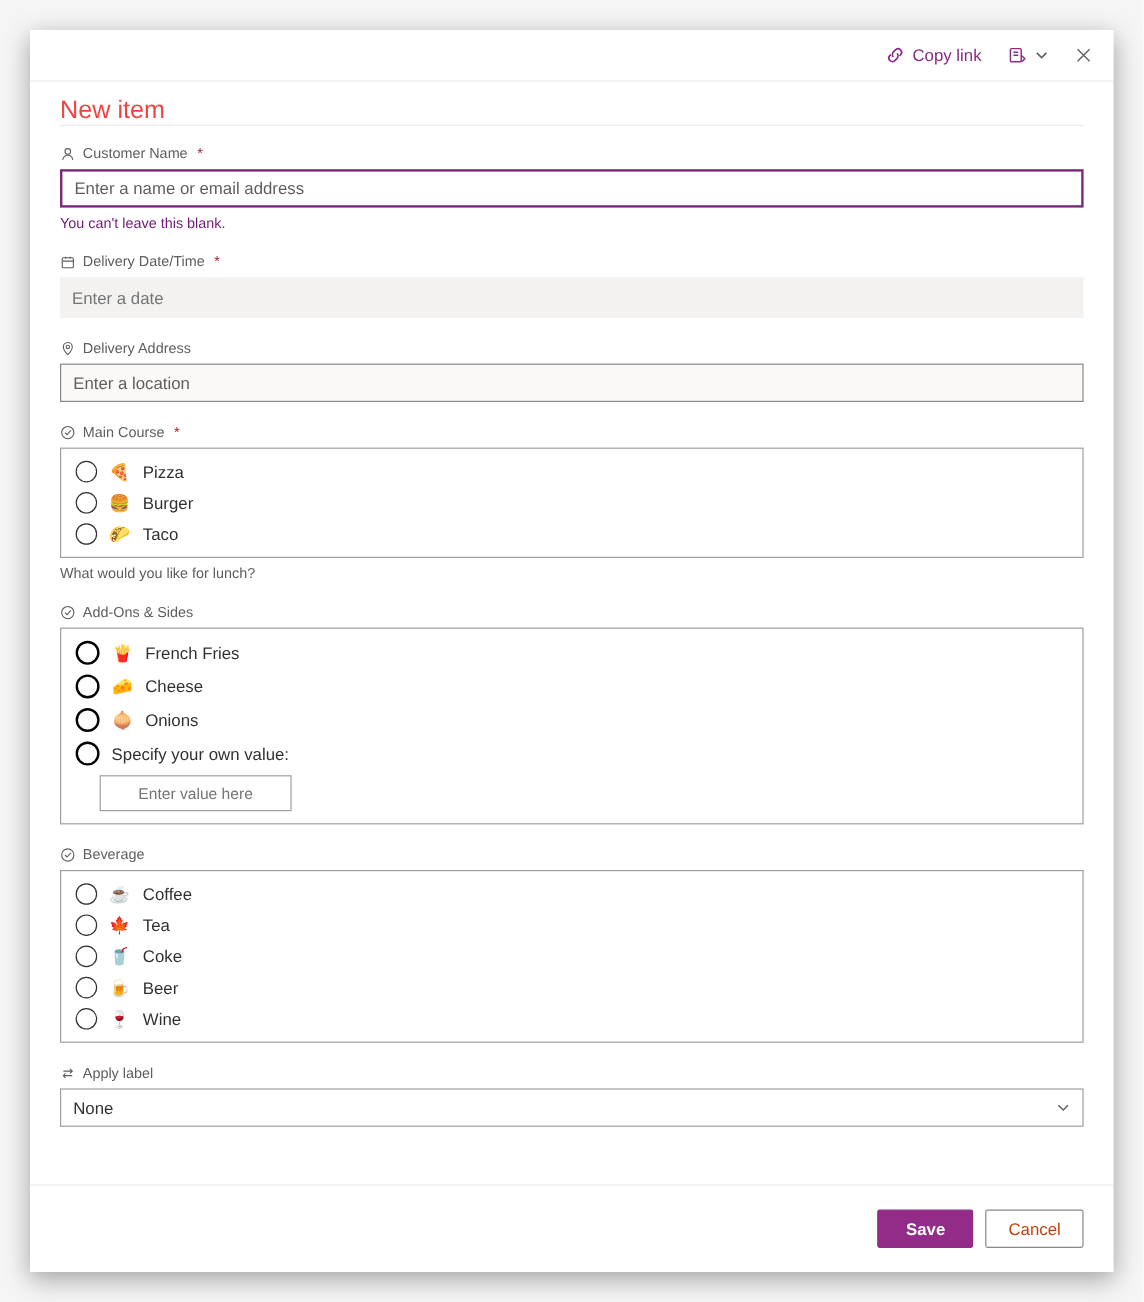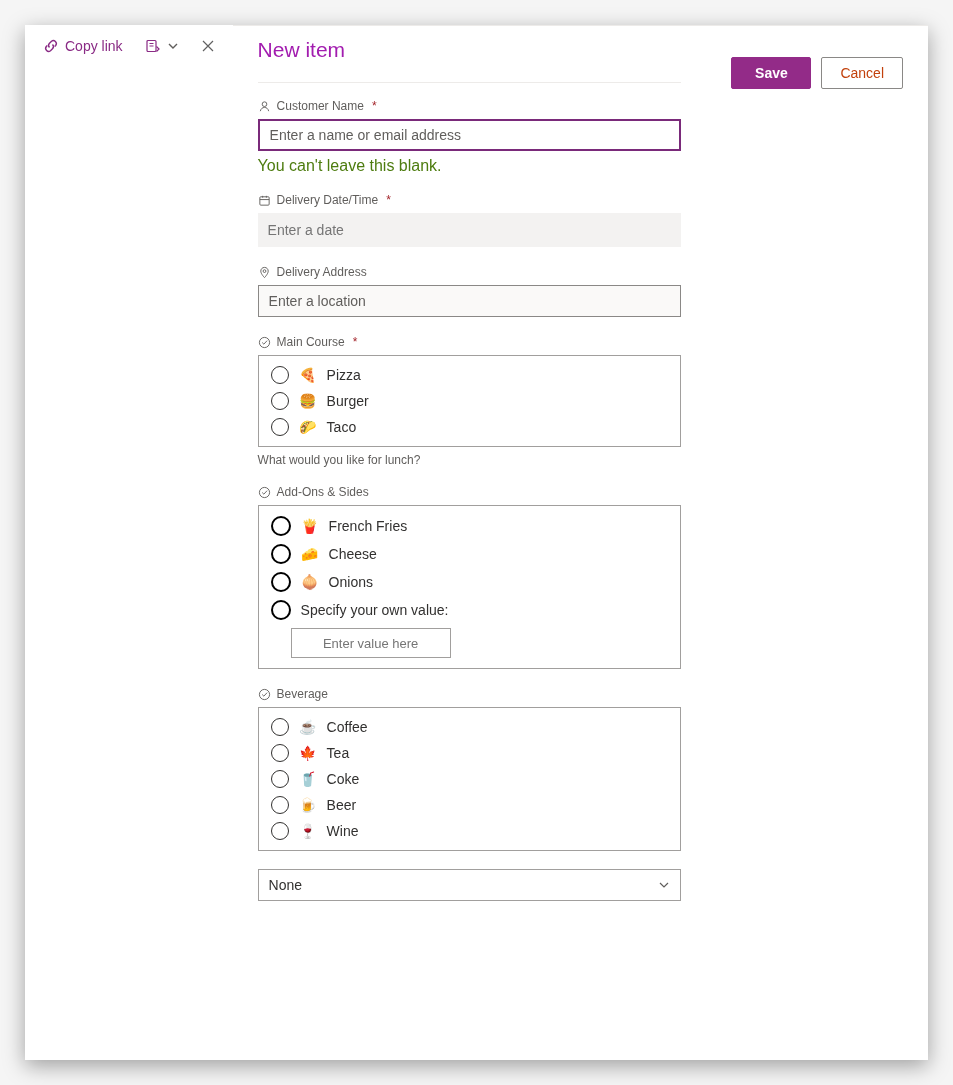--- a/index.html
+++ b/index.html
@@ -12,21 +12,21 @@
     background: #f5f5f5;
     width: 953px;
     height: 1085px;
   }
   .panel {
     background: #fff;
     width: 100%;
     height: 1035px;
     box-shadow: 0 6px 20px rgba(0,0,0,0.35);
     display: flex;
-    flex-direction: row;
+    flex-direction: column;
     position: relative;
   }
   .header {
     height: 42px;
     display: flex;
     align-items: center;
     justify-content: flex-end;
     padding: 0 18px;
     color: #8a2b85;
     font-size: 14px;
@@ -38,23 +38,23 @@
   .close-ico { width: 14px; height: 14px; color: #616161; }
   .content {
     flex: 1;
     overflow: auto;
     padding: 8px 25px 20px 25px;
     border-top: 1px solid #edebe9;
   }
   h2.title {
     font-size: 21px;
     font-weight: 400;
-    color: #a21caf;
+    color: #ef4444;
     margin: 4px 0 16px 0;
-    padding-bottom: 20px;
+    padding-bottom: 0;
     border-bottom: 1px solid #edebe9;
   }
   .field { margin-bottom: 18px; margin-top: 12px; }
   .field-label {
     font-size: 12px;
     color: #605e5c;
     display: flex;
     align-items: center;
     gap: 6px;
     margin-bottom: 6px;
@@ -76,21 +76,21 @@
   .input-flat {
     width: 100%;
     height: 34px;
     border: none;
     background: #f3f2f1;
     padding: 0 10px;
     font-size: 14px;
     color: #605e5c;
     font-family: inherit;
   }
-  .err-text { color: #4d7c0f; font-size: 16px; margin-top: 6px; }
+  .err-text { color: #701a75; font-size: 12px; margin-top: 6px; }
   .choice-box {
     border: 1px solid #a19f9d;
     padding: 6px 4px;
     background: #fff;
   }
   .choice-row {
     display: flex;
     align-items: center;
     gap: 10px;
     padding: 4px 8px;
@@ -125,21 +125,21 @@
     padding: 0 10px;
     display: flex;
     align-items: center;
     justify-content: space-between;
     font-size: 14px;
     color: #323130;
   }
   .chev { width: 12px; height: 12px; color: #605e5c; }
   .footer {
     border-top: 1px solid #edebe9;
-    padding: 31px 25px;
+    padding: 20px 25px;
     display: flex;
     justify-content: flex-end;
     gap: 10px;
   }
   .btn {
     height: 32px;
     min-width: 80px;
     padding: 0 18px;
     font-size: 14px;
     font-family: inherit;
@@ -321,20 +321,27 @@
         </div>
         <div class="choice-row">
           <span class="radio"></span>
           <span class="opt-emoji">🍷</span>
           <span>Wine</span>
         </div>
       </div>
     </div>
 
     <div class="field">
+      <div class="field-label">
+        <svg class="lbl-ico" viewBox="0 0 14 14" fill="none" stroke="currentColor" stroke-width="1">
+          <path d="M3 5h8M9 3l2 2-2 2"></path>
+            <path d="M11 9H3M5 7l-2 2 2 2"></path>
+        </svg>
+        <span>Apply label</span>
+      </div>
       <div class="dropdown">
         <span>None</span>
         <svg class="chev" viewBox="0 0 12 12" fill="none" stroke="currentColor" stroke-width="1.2">
           <path d="M2 4l4 4 4-4"></path>
         </svg>
       </div>
     </div>
 
   </div>
 

